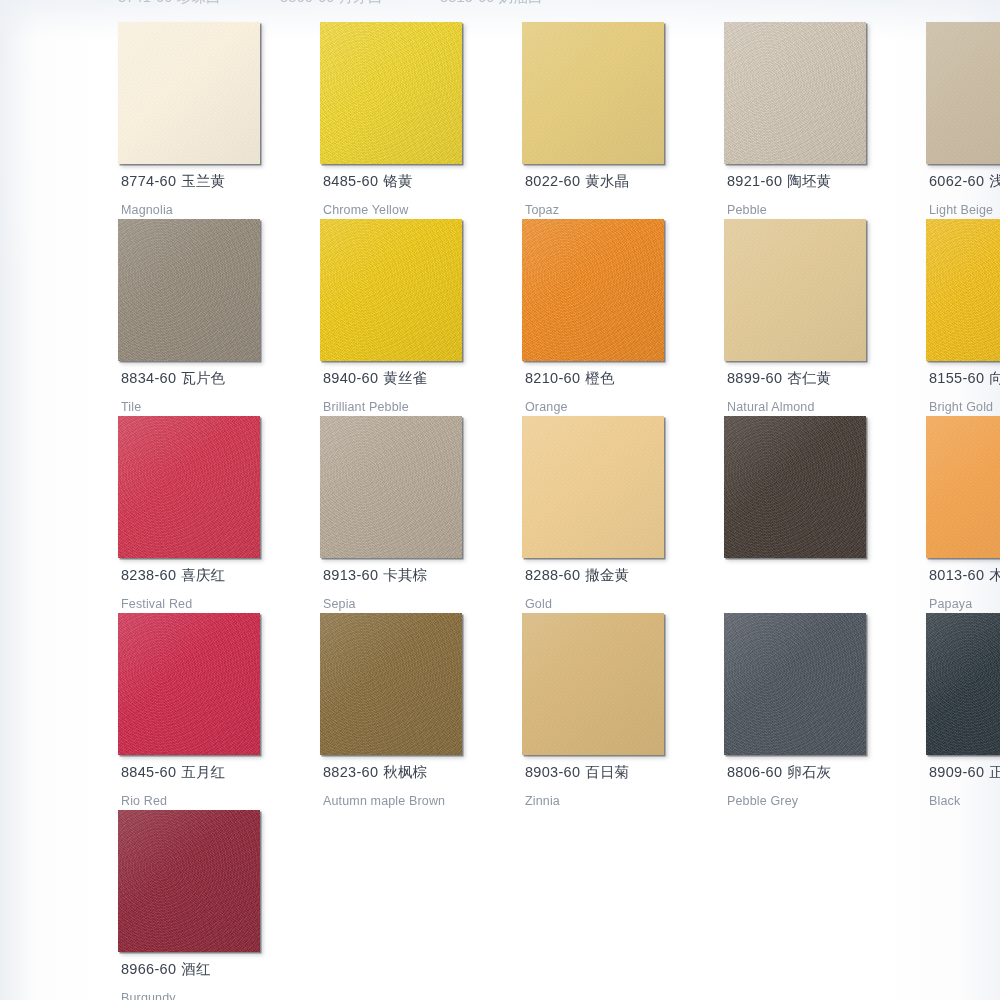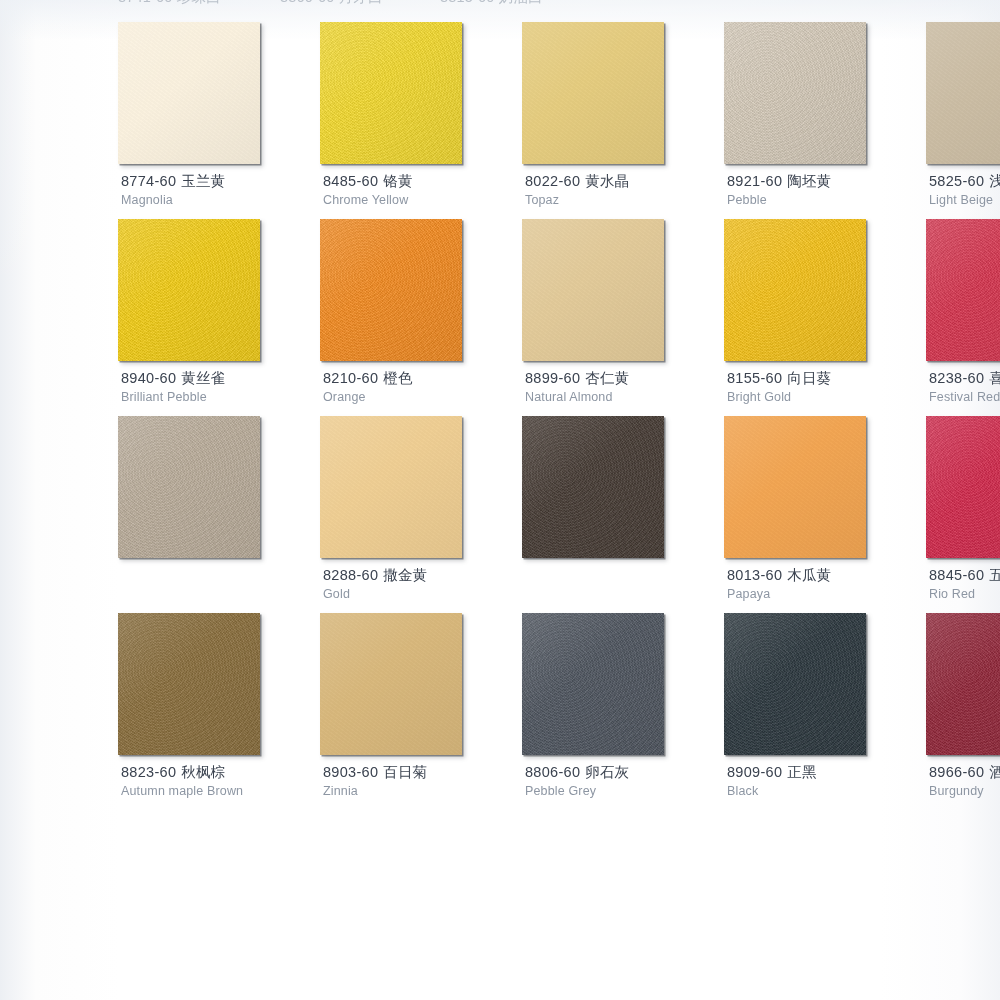--- a/index.html
+++ b/index.html
@@ -123,21 +123,21 @@
     letter-spacing: 0.3px;
   }
   .code .cn {
     margin-left: 5px;
     font-weight: 500;
   }
   .en {
     font-size: 12.5px;
     color: #8d96a3;
     line-height: 1.3;
-    margin-top: 2px;
+    margin-top: 12px;
     white-space: nowrap;
     letter-spacing: 0.15px;
   }
 </style>
 </head>
 <body>
 
 <div class="page">
   <div class="sheen"></div>
 
@@ -182,22 +182,31 @@
         <div class="labels">
           <div class="code"><span class="num">8921-60</span><span class="cn">陶坯黄</span></div>
           <div class="en">Pebble</div>
         </div>
       </div>
       <div class="cell">
         <div class="chip-wrap">
           <div class="chip smooth" title="8958-60 浅驼色 / Light Beige" style="background-color: rgb(203, 189, 164);"></div>
         </div>
         <div class="labels">
-          <div class="code"><span class="num">5825-60</span><span class="cn">浅驼色</span></div>
+          <div class="code"><span class="num">6062-60</span><span class="cn">浅驼色</span></div>
           <div class="en">Light Beige</div>
+        </div>
+      </div>
+      <div class="cell">
+        <div class="chip-wrap">
+          <div class="chip" title="8834-60 瓦片色 / Tile" style="background-color: rgb(152, 141, 125);"></div>
+        </div>
+        <div class="labels">
+          <div class="code"><span class="num">8834-60</span><span class="cn">瓦片色</span></div>
+          <div class="en">Tile</div>
         </div>
       </div>
       <div class="cell">
         <div class="chip-wrap">
           <div class="chip" title="8940-60 黄丝雀 / Brilliant Yellow" style="background-color: rgb(244, 206, 21);"></div>
         </div>
         <div class="labels">
           <div class="code"><span class="num">8940-60</span><span class="cn">黄丝雀</span></div>
           <div class="en">Brilliant Pebble</div>
         </div>
@@ -235,20 +244,24 @@
         </div>
         <div class="labels">
           <div class="code"><span class="num">8238-60</span><span class="cn">喜庆红</span></div>
           <div class="en">Festival Red</div>
         </div>
       </div>
       <div class="cell">
         <div class="chip-wrap">
           <div class="chip" title="8913-60 卡其棕 / Sepia" style="background-color: rgb(188, 174, 156);"></div>
         </div>
+        <div class="labels">
+          <div class="code"><span class="num">8913-60</span><span class="cn">卡其棕</span></div>
+          <div class="en">Sepia</div>
+        </div>
       </div>
       <div class="cell">
         <div class="chip-wrap">
           <div class="chip smooth" title="8288-60 撒金黄 / Gold" style="background-color: rgb(239, 206, 147);"></div>
         </div>
         <div class="labels">
           <div class="code"><span class="num">8288-60</span><span class="cn">撒金黄</span></div>
           <div class="en">Gold</div>
         </div>
       </div>

